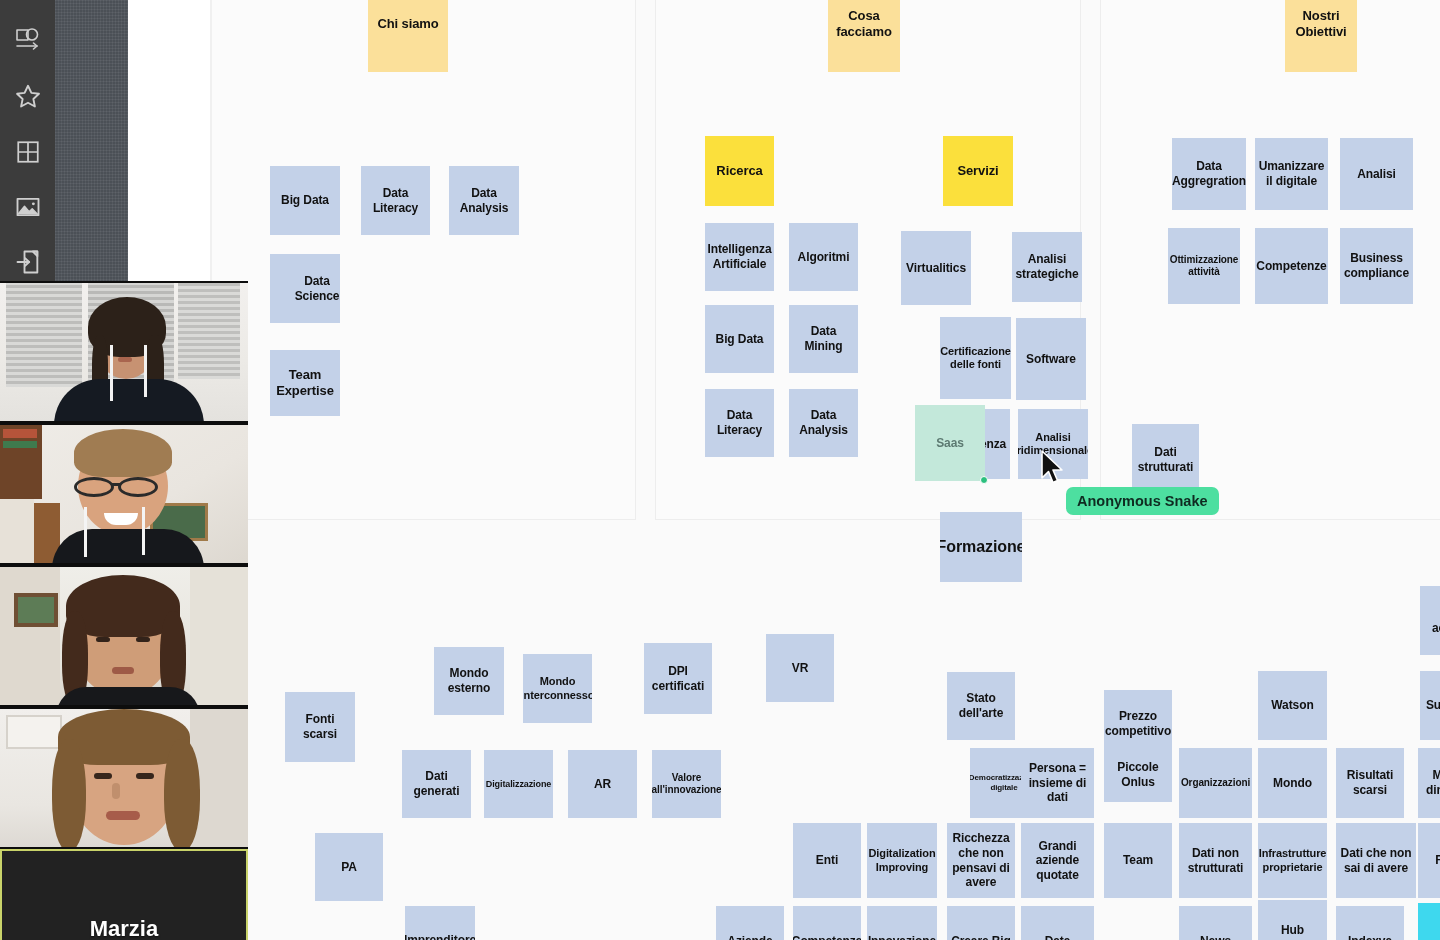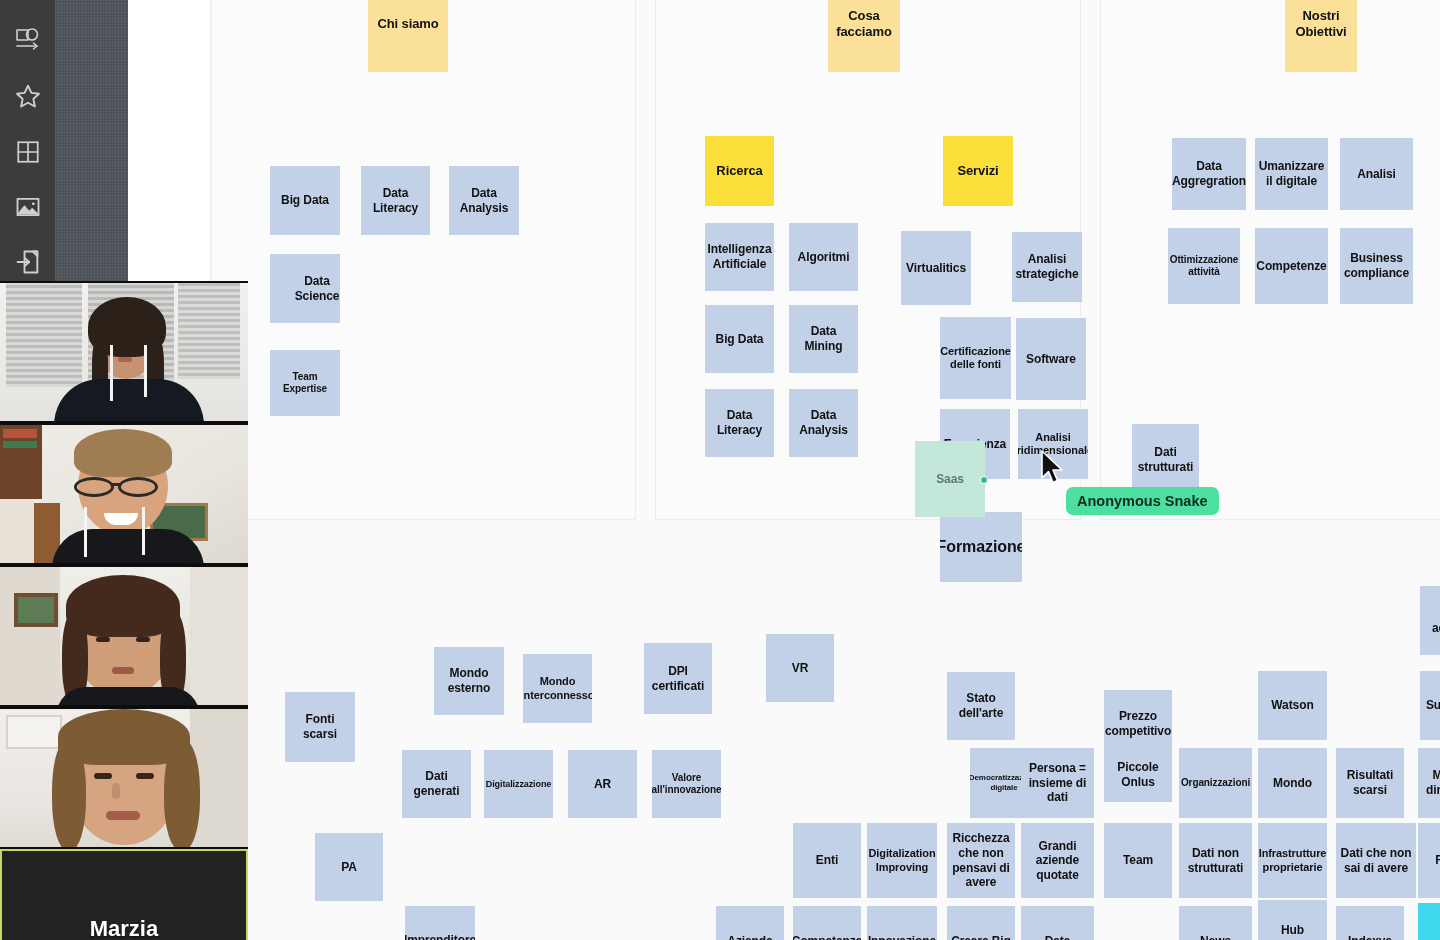--- a/index.html
+++ b/index.html
@@ -148,21 +148,21 @@
         </div>
         <div class="note" style="left: 361px; top: 166px; width: 69px; height: 69px; font-size: 12px;">
           <span>Data Literacy</span>
         </div>
         <div class="note" style="left: 449px; top: 166px; width: 70px; height: 69px; font-size: 12px;">
           <span>Data Analysis</span>
         </div>
         <div class="note" style="left: 270px; top: 254px; width: 70px; height: 69px; font-size: 12px; padding-left: 28px;">
           <span>Data Science</span>
         </div>
-        <div class="note" style="left: 270px; top: 350px; width: 70px; height: 66px; font-size: 10px;">
+        <div class="note" style="left: 270px; top: 350px; width: 70px; height: 66px; font-size: 13px;">
           <span>Team Expertise</span>
         </div>
         <div class="note" style="left: 705px; top: 223px; width: 69px; height: 68px; font-size: 12px;">
           <span>Intelligenza Artificiale</span>
         </div>
         <div class="note" style="left: 789px; top: 223px; width: 69px; height: 68px; font-size: 12px;">
           <span>Algoritmi</span>
         </div>
         <div class="note" style="left: 705px; top: 305px; width: 69px; height: 68px; font-size: 12px;">
           <span>Big Data</span>
@@ -190,21 +190,21 @@
         </div>
         <div class="note" style="left: 1018px; top: 409px; width: 70px; height: 70px; font-size: 11px;">
           <span>Analisi tridimensionale</span>
         </div>
         <div class="note" style="left: 940px; top: 512px; width: 82px; height: 70px; font-size: 16px;">
           <span>Formazione</span>
         </div>
         <div class="note" style="left: 940px; top: 409px; width: 70px; height: 70px; font-size: 12px;">
           <span>Esperienza</span>
         </div>
-        <div class="note mint" style="left: 915px; top: 405px; width: 70px; height: 76px; font-size: 12px; z-index: 5; margin-top: 36px;">
+        <div class="note mint" style="left: 915px; top: 405px; width: 70px; height: 76px; font-size: 12px; z-index: 5;">
           <span>Saas</span>
         </div>
         <div class="note" style="left: 1172px; top: 138px; width: 74px; height: 72px; font-size: 12px;">
           <span>Data Aggregration</span>
         </div>
         <div class="note" style="left: 1255px; top: 138px; width: 73px; height: 72px; font-size: 12px;">
           <span>Umanizzare il digitale</span>
         </div>
         <div class="note" style="left: 1340px; top: 138px; width: 73px; height: 72px; font-size: 12px;">
           <span>Analisi</span>

